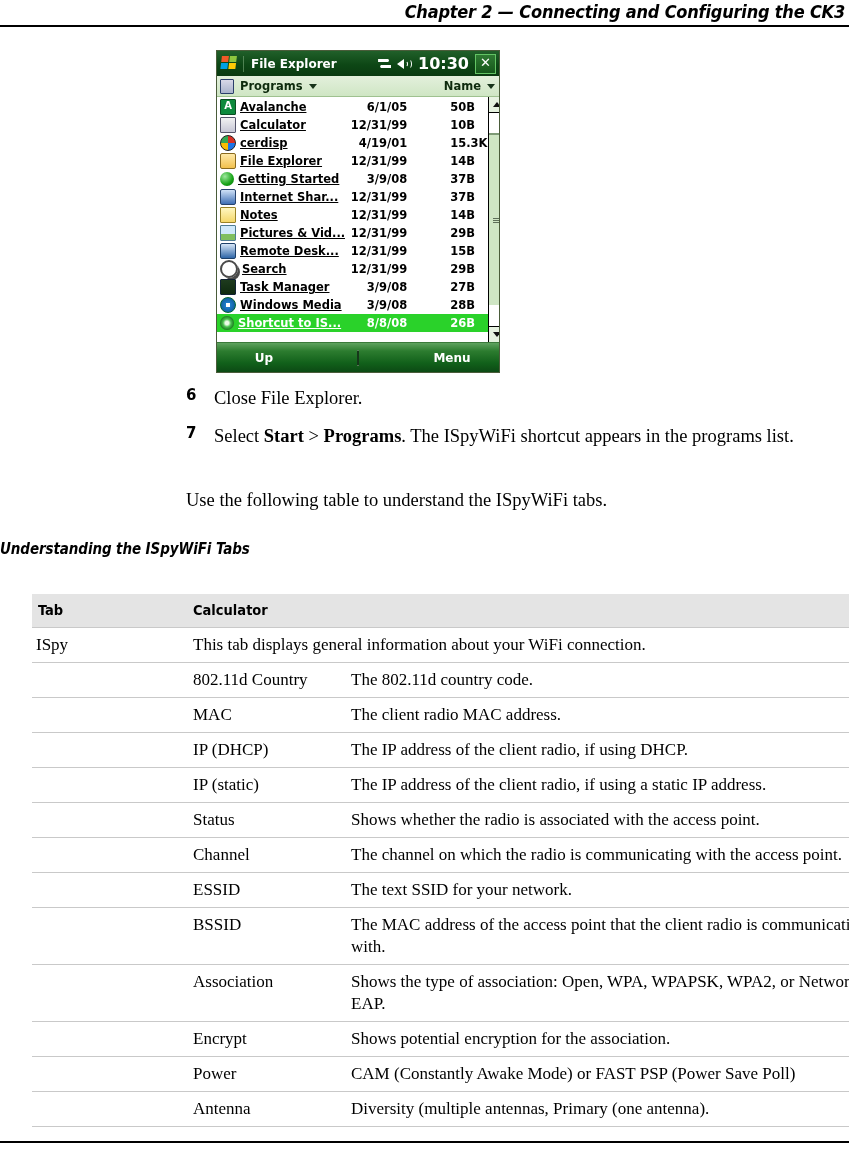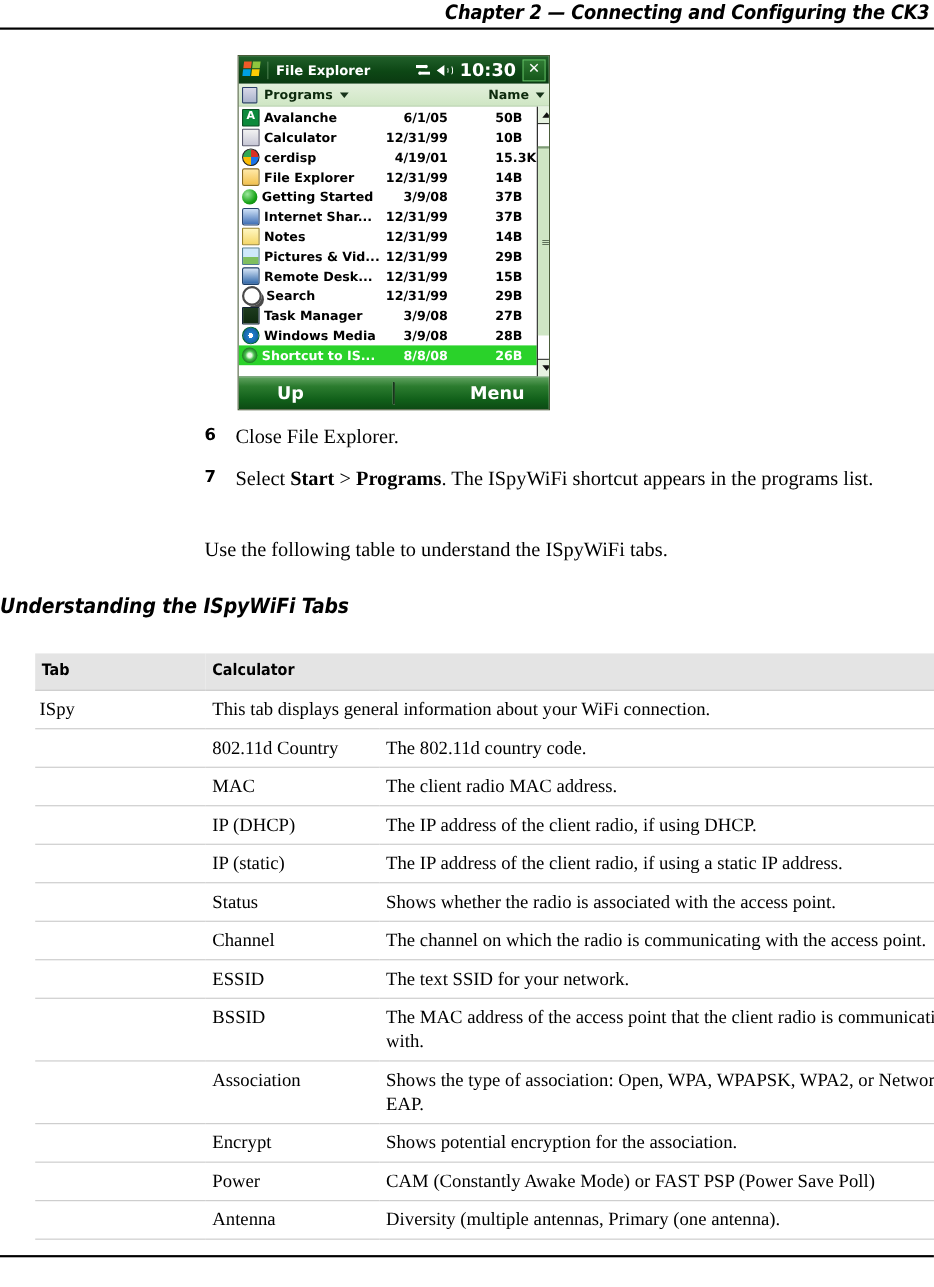--- a/index.html
+++ b/index.html
@@ -184,21 +184,21 @@
     font-size: 11.5px;
     color: #000000;
     box-sizing: border-box;
   }
   .frow.selected { background: #2ad22a; color: #ffffff; }
   .frow .fico {
     width: 14px; height: 14px; margin-right: 4px; flex: 0 0 auto;
     position: relative; border-radius: 1px;
   }
   .frow .fname {
-    flex: 1 1 auto; white-space: nowrap; overflow: hidden;
+    flex: 1 1 auto; white-space: nowrap; overflow: hidden; text-decoration: underline;
   }
   .frow .fdate {
     width: 62px; text-align: right; flex: 0 0 auto;
   }
   .frow .fsize {
     width: 36px; text-align: left; flex: 0 0 auto; padding-right: 2px; padding-left: 43px;
   }
 
   
   .vscroll {
@@ -228,21 +228,21 @@
   .softbar {
     height: 29px;
     background: linear-gradient(to bottom, #5fa25f 0%, #2c7c2f 28%, #11601a 70%, #0c4a14 100%);
     display: flex; align-items: center;
     border-top: 1px solid #3b7a3b;
   }
   .sk {
     flex: 1 1 0; text-align: center;
     color: #ffffff;
     font-family: "DejaVu Sans", "Liberation Sans", sans-serif;
-    font-weight: bold; font-size: 16px;
+    font-weight: bold; font-size: 12px;
   }
   .kbd-icon {
     width: 21px; height: 14px; margin: 0 auto;
     background: #d8e8d0; border: 1.5px solid #16371a; border-radius: 2px;
     background-image:
       repeating-linear-gradient(to right,#3b5a3b 0 2px,transparent 2px 4px),
       repeating-linear-gradient(to bottom,#3b5a3b 0 2px,transparent 2px 4px);
     background-size: 100% 100%;
   }
 
@@ -263,21 +263,21 @@
   .lead-in {
     position: absolute; left: 186px; top: 488px; width: 663px;
     font-size: 18.5px; line-height: 25px;
   }
 
   
   .table-caption {
     position: absolute; left: 0px; top: 540px;
     font-family: "DejaVu Sans Condensed", "Liberation Sans", sans-serif;
     font-weight: bold; font-style: italic;
-    font-size: 19px;
+    font-size: 15px;
     letter-spacing: -0.1px;
   }
   table.tabs {
     position: absolute;
     left: 0px; top: 594px;
     width: 849px;
     border-collapse: collapse;
     table-layout: fixed;
     margin-left: 32px;
   }

